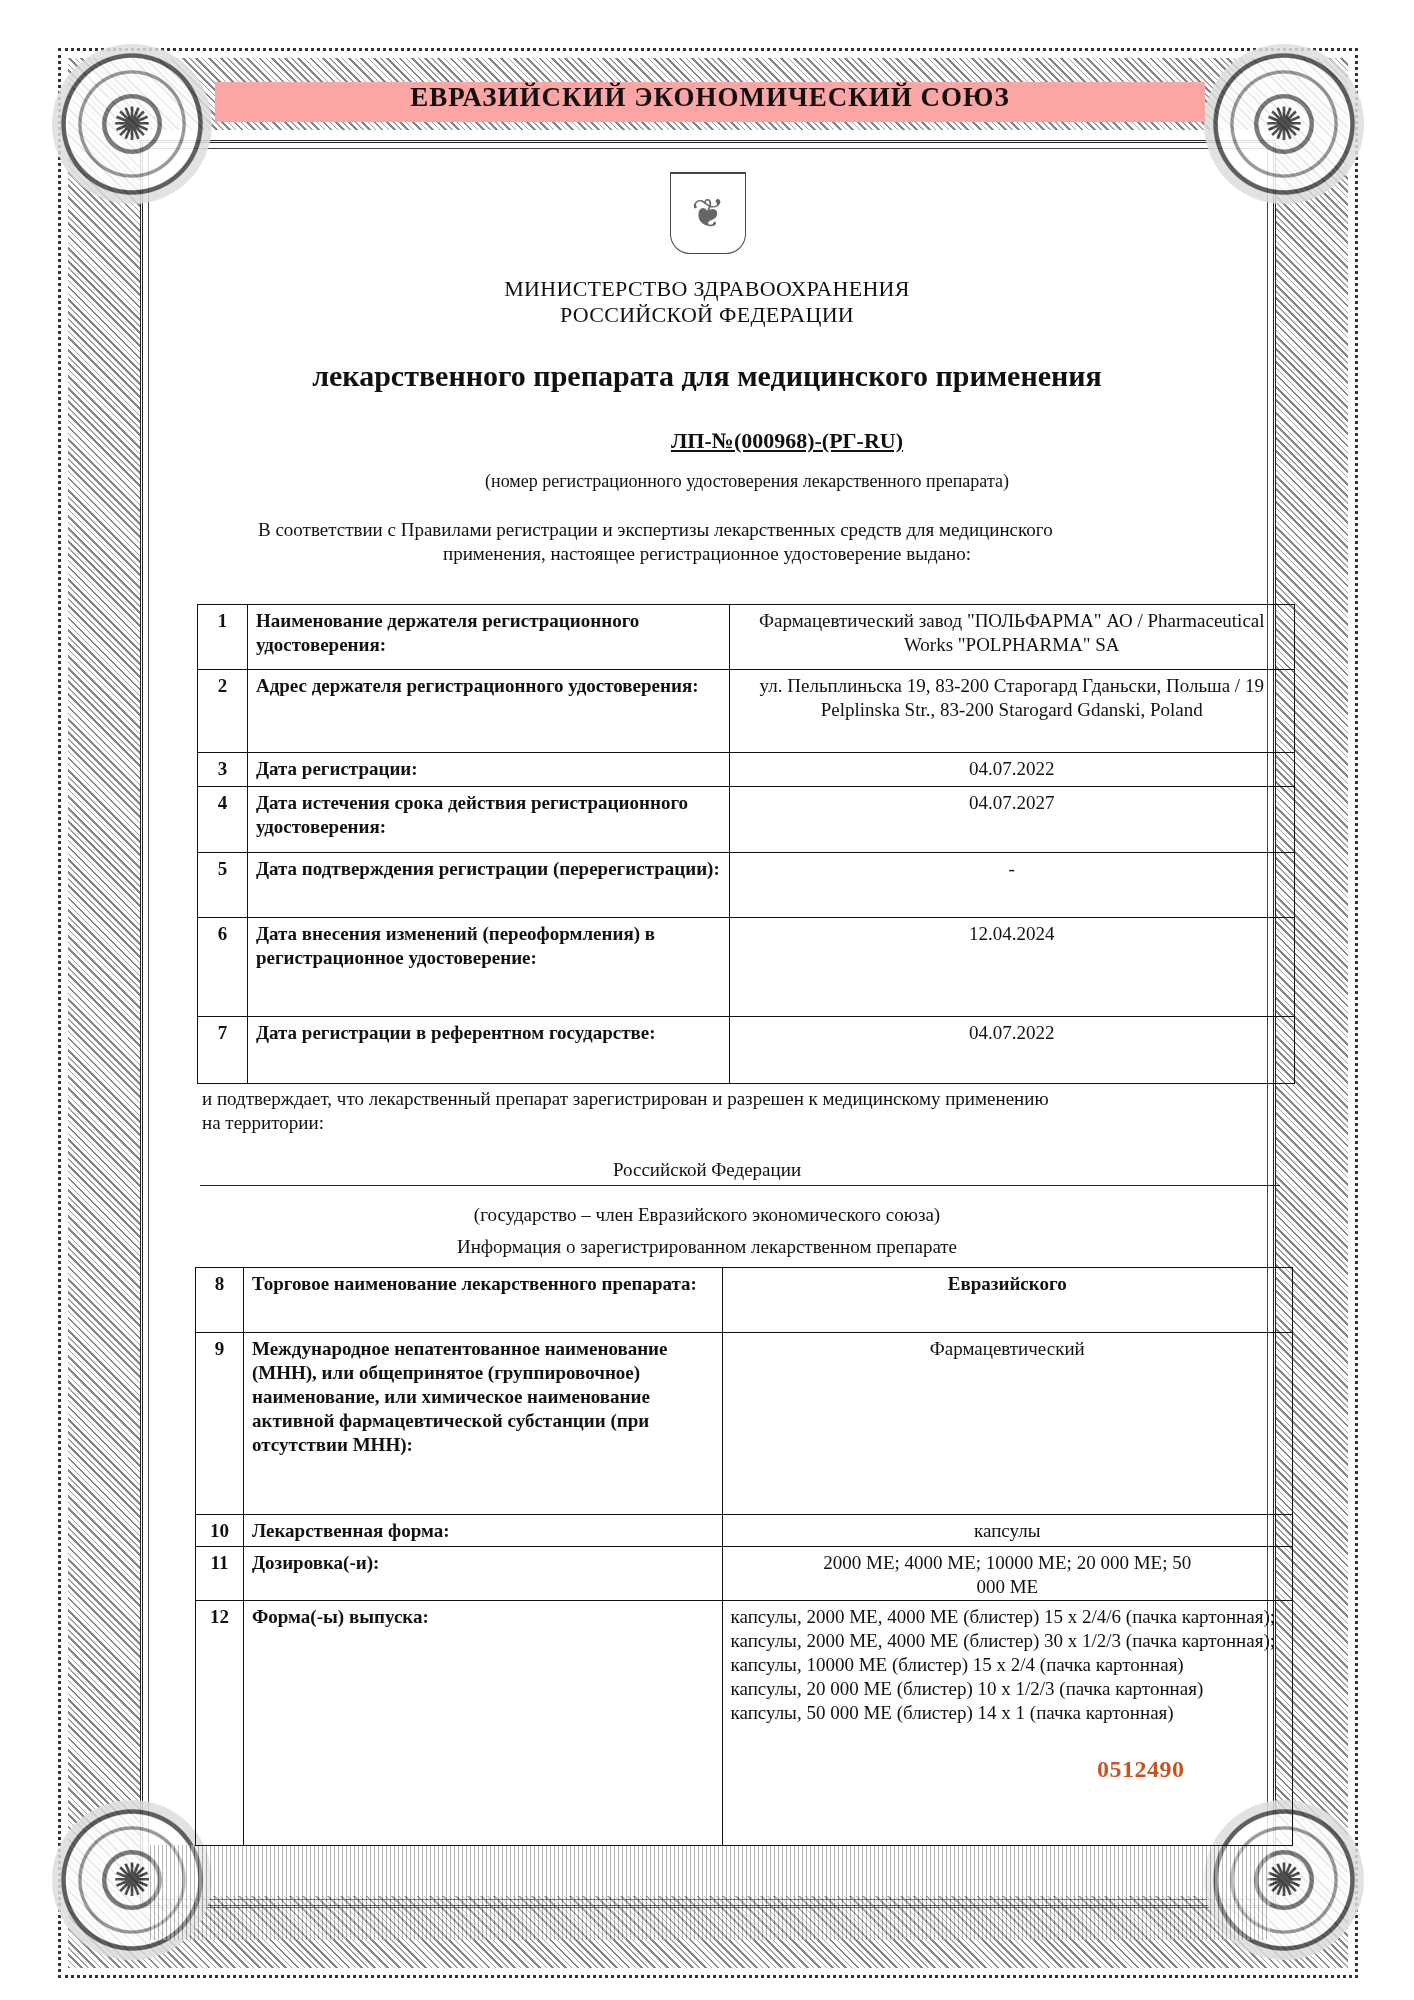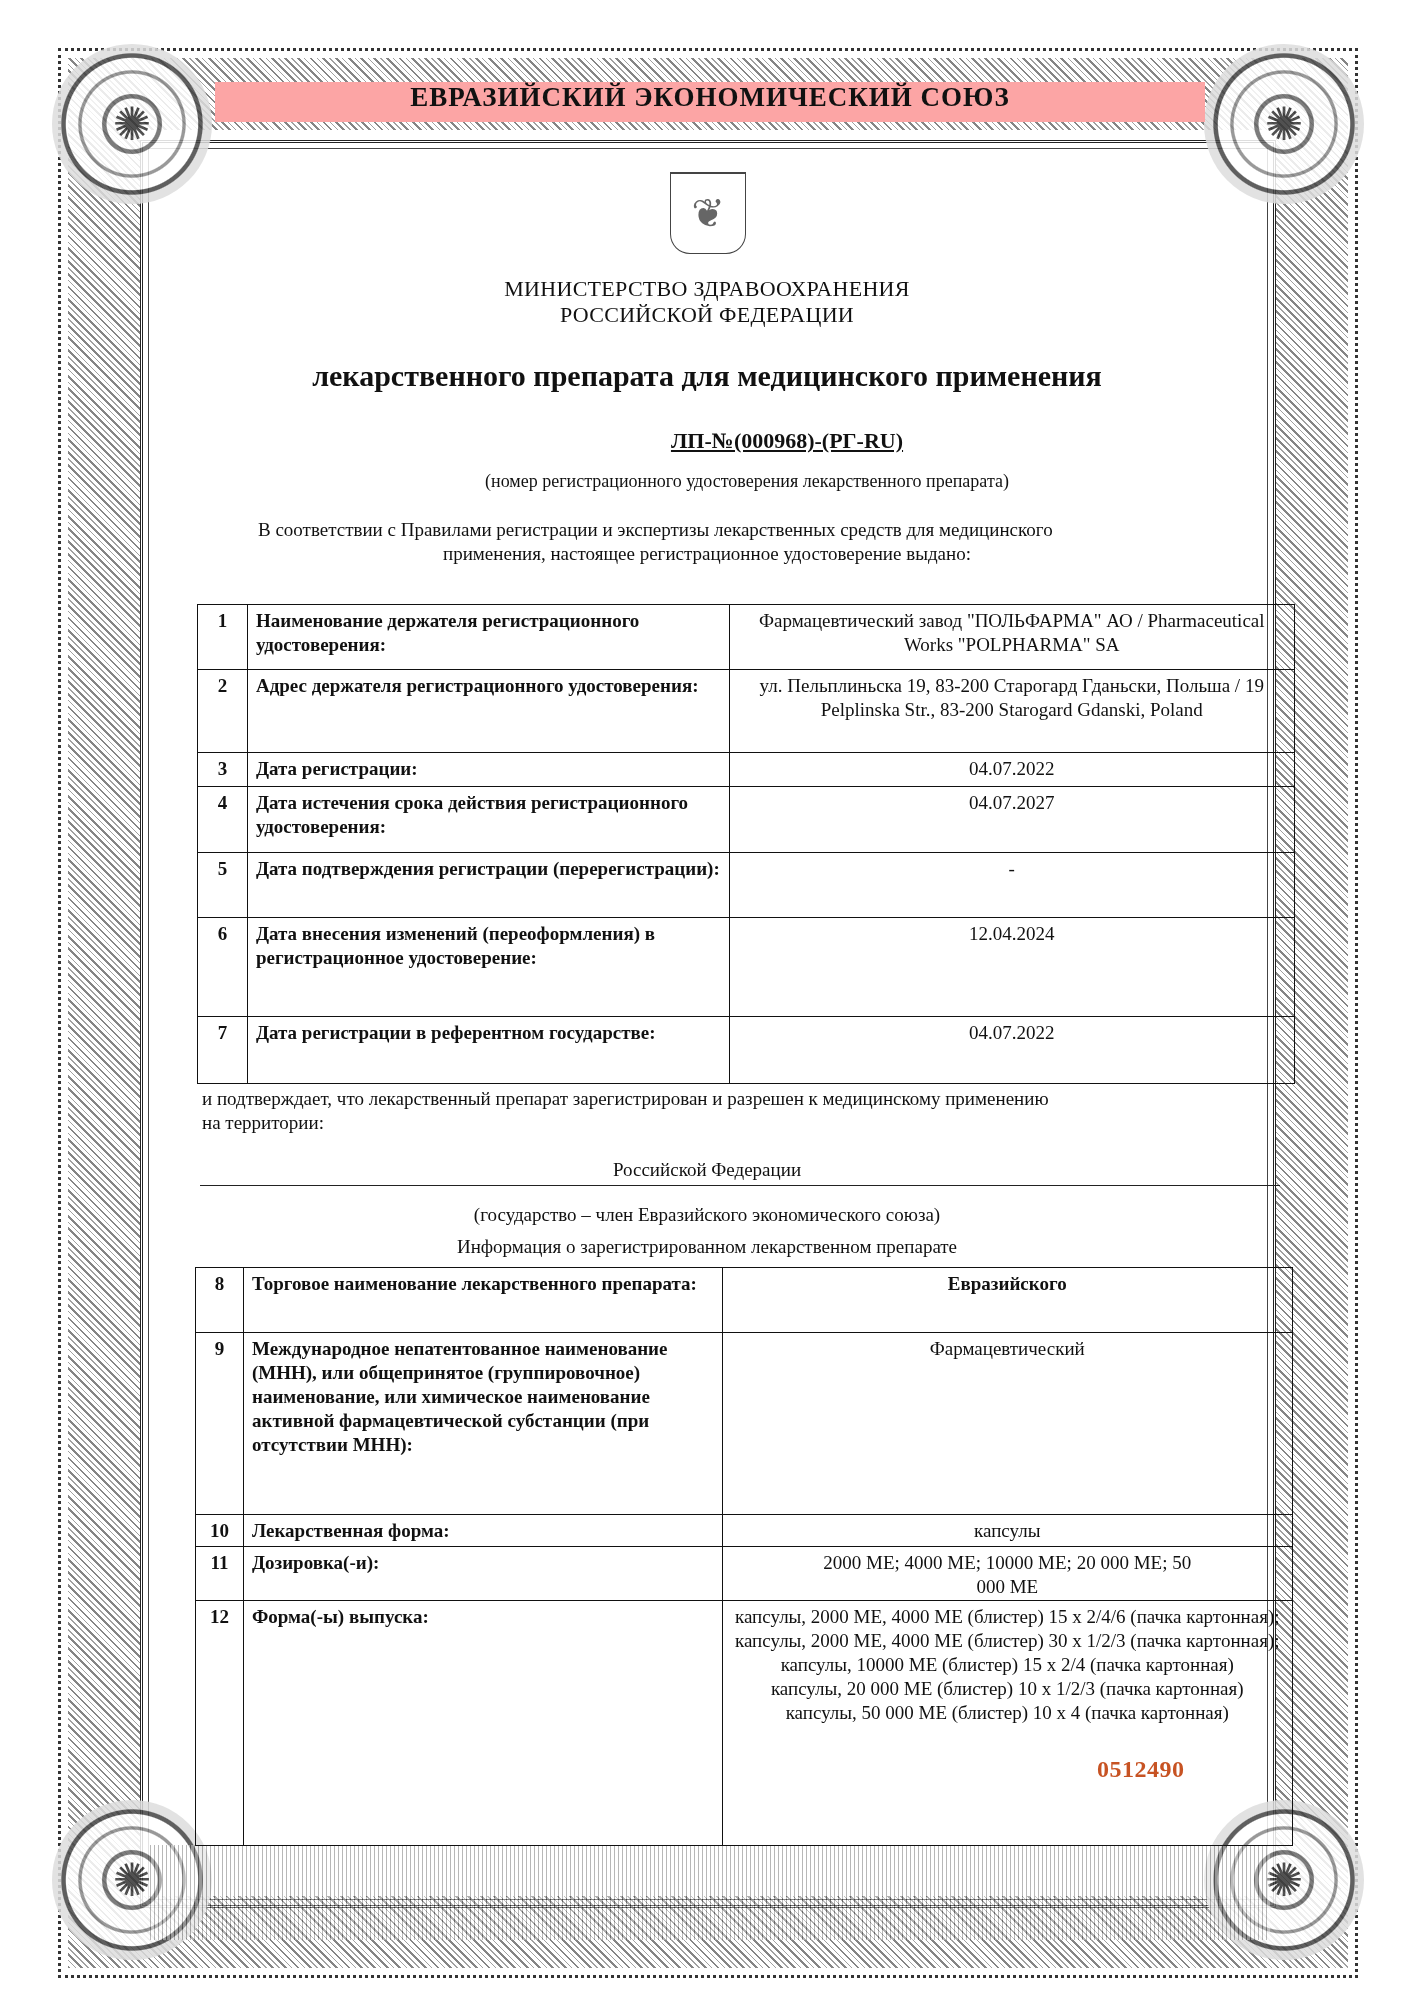--- a/index.html
+++ b/index.html
@@ -39,21 +39,21 @@
   .title { font-size: 30px; font-weight: bold; line-height: 36px; }
   .regno { font-size: 22px; font-weight: bold; text-decoration: underline; }
   .subnote { font-size: 18px; }
   .para { position: absolute; font-size: 19px; line-height: 24px; }
 
   table.cert { position: absolute; border-collapse: collapse; font-size: 19px; line-height: 24px; background: transparent; }
   table.cert td { border: 1.5px solid #111; vertical-align: top; padding: 4px 8px 0 8px; }
   table.cert td.num { text-align: center; font-weight: bold; padding: 4px 2px 0 2px; }
   table.cert td.label { font-weight: bold; }
   table.cert td.val { text-align: center; }
-  table.cert td.val-left { text-align: center; }
+  table.cert td.val-left { text-align: left; }
 
   .serial-overlay { position: absolute; left: 1050px; top: 1756px; font-size: 24px; font-weight: bold;
     color: #c2410c; letter-spacing: 0.5px; opacity: 0.9; margin-left: 47px; }
   .bottom-band { position: absolute; left: 150px; top: 1845px; width: 1120px; height: 95px;
     background: repeating-linear-gradient(90deg, #333 0 1px, #fff 1px 4px); opacity: 0.35; }
 </style>
 </head>
 <body>
 
 <div class="frame-outer"></div>
@@ -164,19 +164,19 @@
     <td class="val" style="padding-left:90px; padding-right:90px;">2000 МЕ; 4000 МЕ; 10000 МЕ; 20 000 МЕ; 50 000 МЕ</td>
   </tr>
   <tr style="height:245px">
     <td class="num">12</td>
     <td class="label">Форма(-ы) выпуска:</td>
     <td class="val-left">
       <div>капсулы, 2000 МЕ, 4000 МЕ (блистер) 15 x 2/4/6 (пачка картонная);</div>
       <div>капсулы, 2000 МЕ, 4000 МЕ (блистер) 30 x 1/2/3 (пачка картонная);</div>
       <div>капсулы, 10000 МЕ (блистер) 15 x 2/4 (пачка картонная)</div>
       <div>капсулы, 20 000 МЕ (блистер) 10 x 1/2/3 (пачка картонная)</div>
-      <div>капсулы, 50 000 МЕ (блистер) 10 x 4 (пачка картонная)</div>
+      <div>капсулы, 50 000 МЕ (блистер) 14 x 1 (пачка картонная)</div>
     </td>
   </tr>
 </tbody>
   </table>
 
 <div class="serial-overlay">0512490</div>
 
 </body></html>

